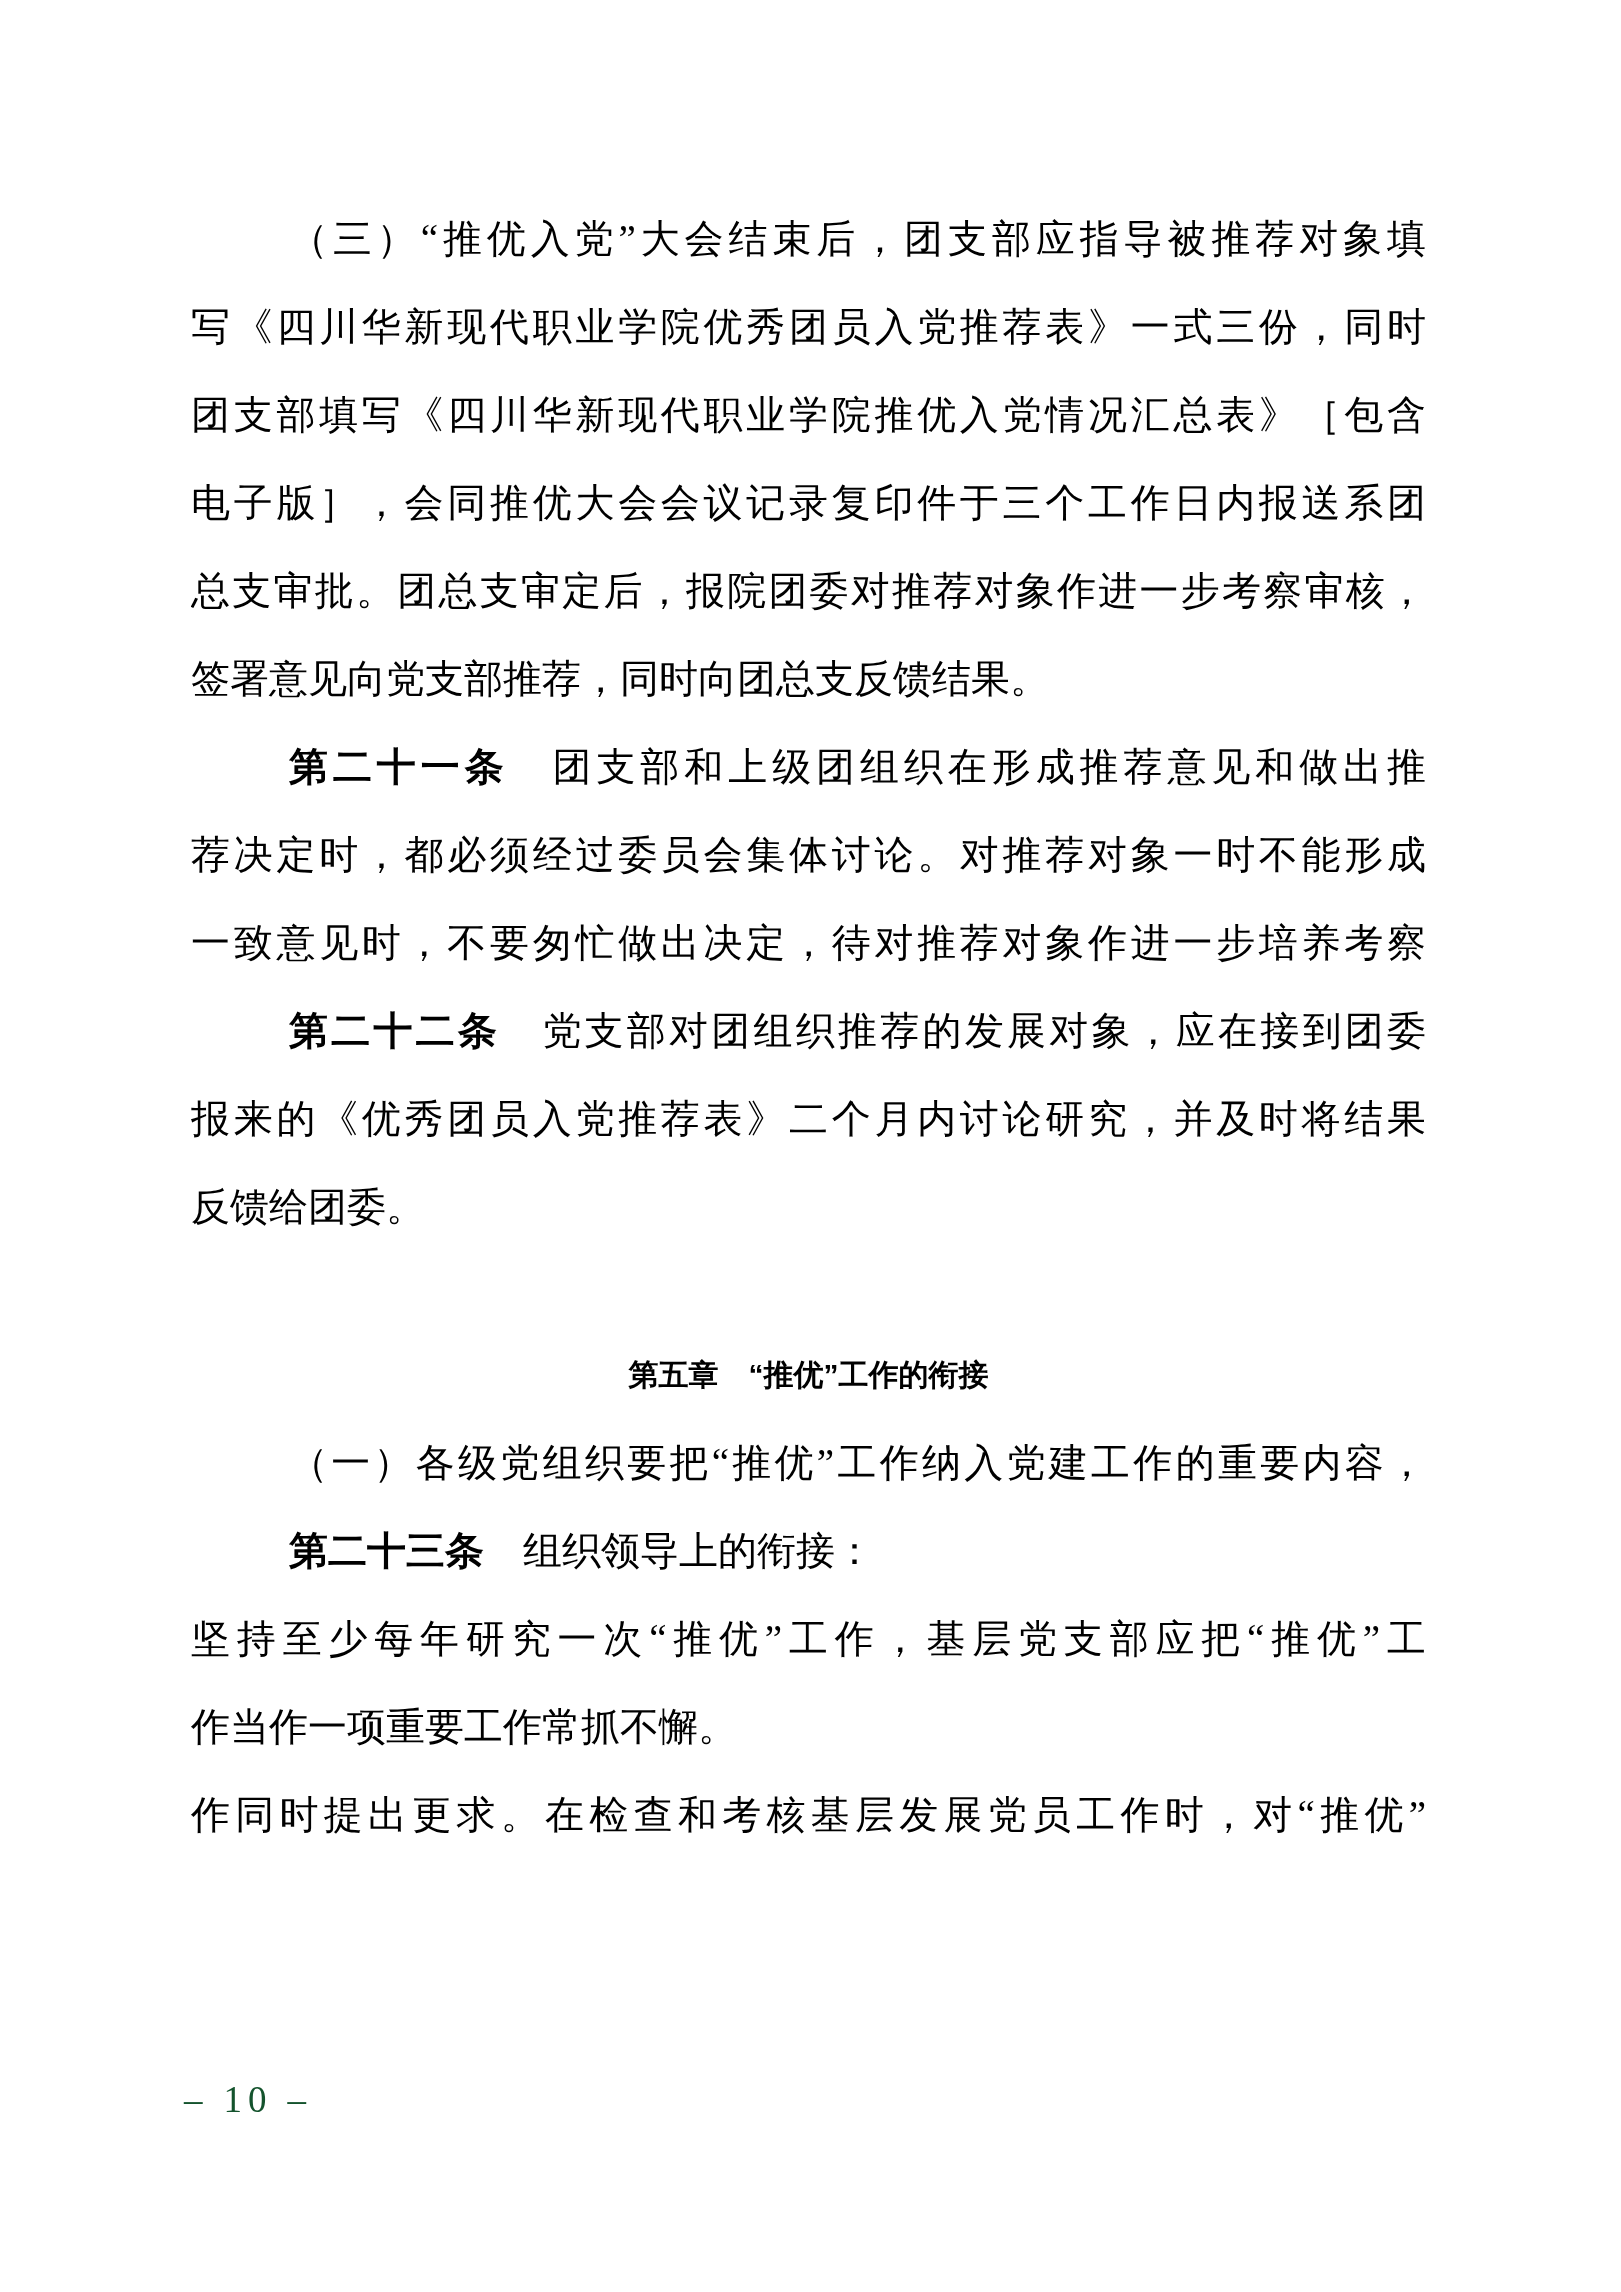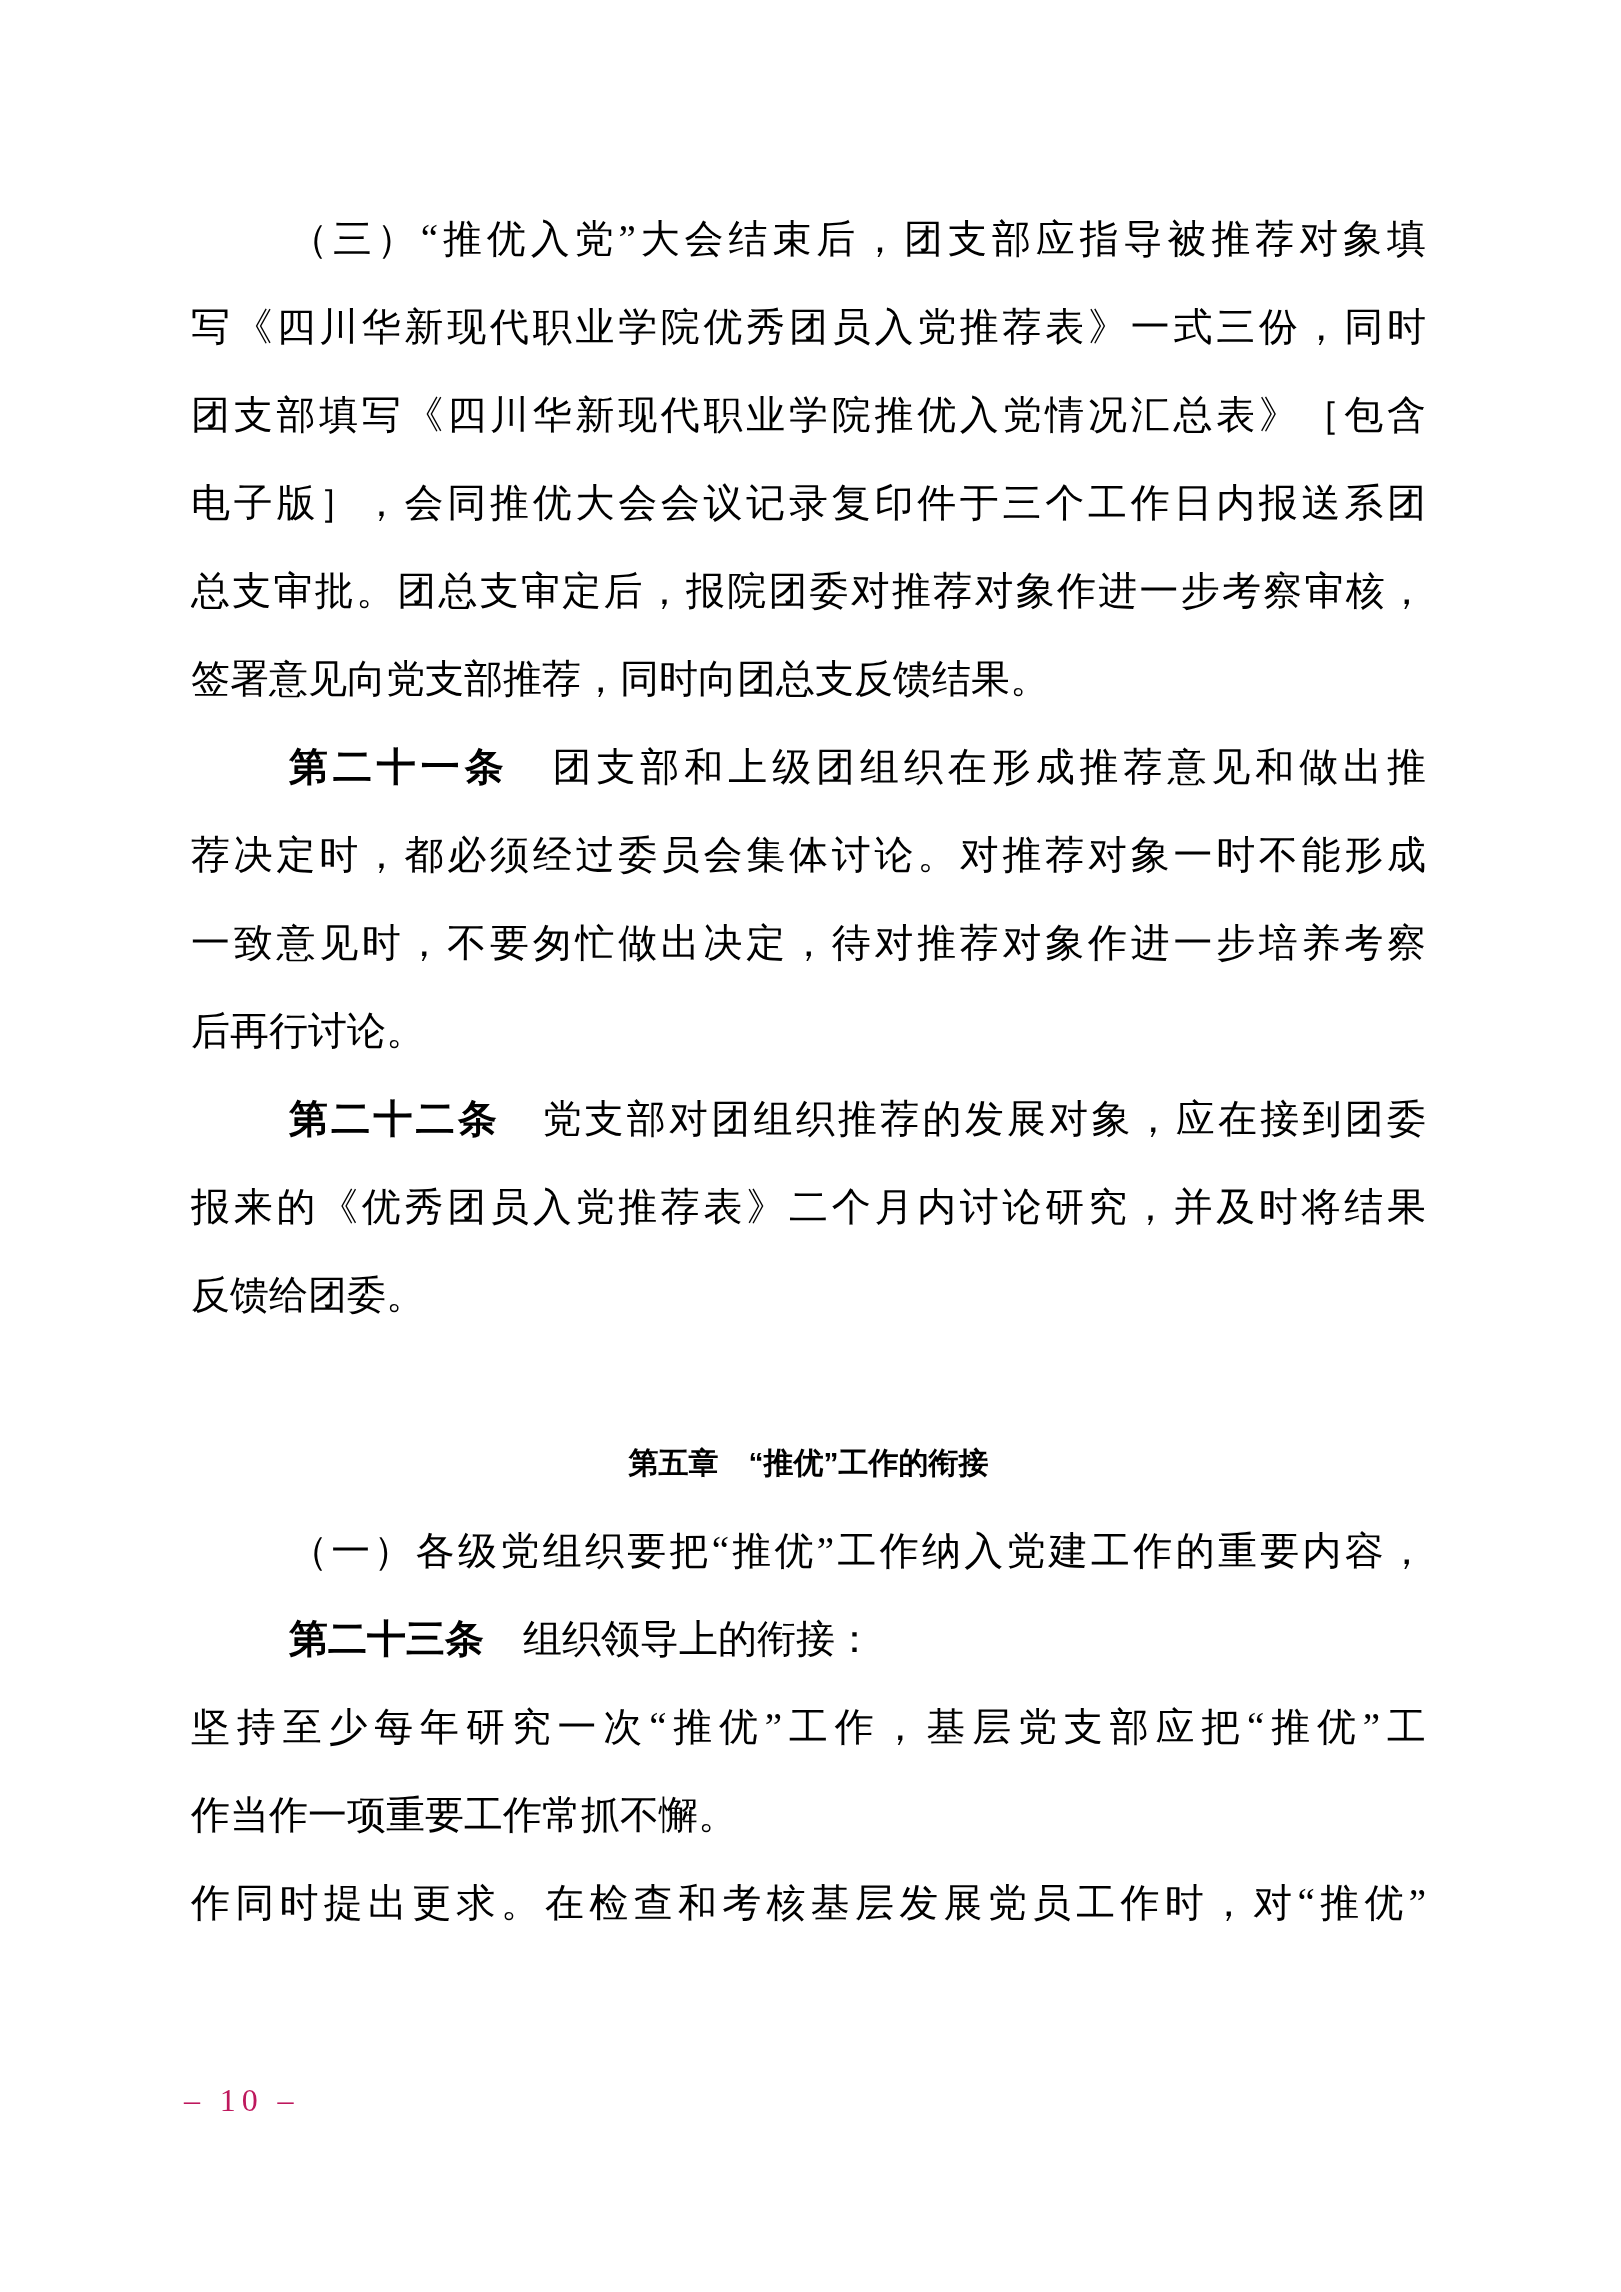--- a/index.html
+++ b/index.html
@@ -51,42 +51,41 @@
     margin-top: 80px;
   }
   .seg-bold {
     font-family: "Liberation Sans", "DejaVu Sans", sans-serif;
     font-weight: 700;
   }
   .page-number {
     position: absolute;
     left: 184px;
     top: 2056px;
-    font-size: 32px;
+    font-size: 37px;
     line-height: 88px;
     letter-spacing: 5.9px;
     font-family: "Liberation Serif", "DejaVu Serif", serif;
-    color: #be185d;
+    color: #14532d;
   }
 </style>
 </head>
 <body>
 
 <div class="page">
   <div class="content" id="content">
       <div class="line justify indent"><span>（三）“推优入党”大会结束后，团支部应指导被推荐对象填</span></div>
       <div class="line justify"><span>写《四川华新现代职业学院优秀团员入党推荐表》一式三份，同时</span></div>
       <div class="line justify"><span>团支部填写《四川华新现代职业学院推优入党情况汇总表》［包含</span></div>
       <div class="line justify"><span>电子版］，会同推优大会会议记录复印件于三个工作日内报送系团</span></div>
       <div class="line justify"><span>总支审批。团总支审定后，报院团委对推荐对象作进一步考察审核，</span></div>
       <div class="line left"><span>签署意见向党支部推荐，同时向团总支反馈结果。</span></div>
       <div class="line justify indent"><span class="seg-bold">第二十一条</span><span>　团支部和上级团组织在形成推荐意见和做出推</span></div>
       <div class="line justify"><span>荐决定时，都必须经过委员会集体讨论。对推荐对象一时不能形成</span></div>
       <div class="line justify"><span>一致意见时，不要匆忙做出决定，待对推荐对象作进一步培养考察</span></div>
-      <div class="line left"><span>后再行讨论。</span></div>
       <div class="line justify indent"><span class="seg-bold">第二十二条</span><span>　党支部对团组织推荐的发展对象，应在接到团委</span></div>
       <div class="line justify"><span>报来的《优秀团员入党推荐表》二个月内讨论研究，并及时将结果</span></div>
       <div class="line left"><span>反馈给团委。</span></div>
       <div class="line center heading"><span class="seg-bold">第五章　“推优”工作的衔接</span></div>
       <div class="line justify indent"><span>（一）各级党组织要把“推优”工作纳入党建工作的重要内容，</span></div>
       <div class="line left indent"><span class="seg-bold">第二十三条</span><span>　组织领导上的衔接：</span></div>
       <div class="line justify"><span>坚持至少每年研究一次“推优”工作，基层党支部应把“推优”工</span></div>
       <div class="line left"><span>作当作一项重要工作常抓不懈。</span></div>
       <div class="line justify"><span>作同时提出更求。在检查和考核基层发展党员工作时，对“推优”</span></div>
     </div>

